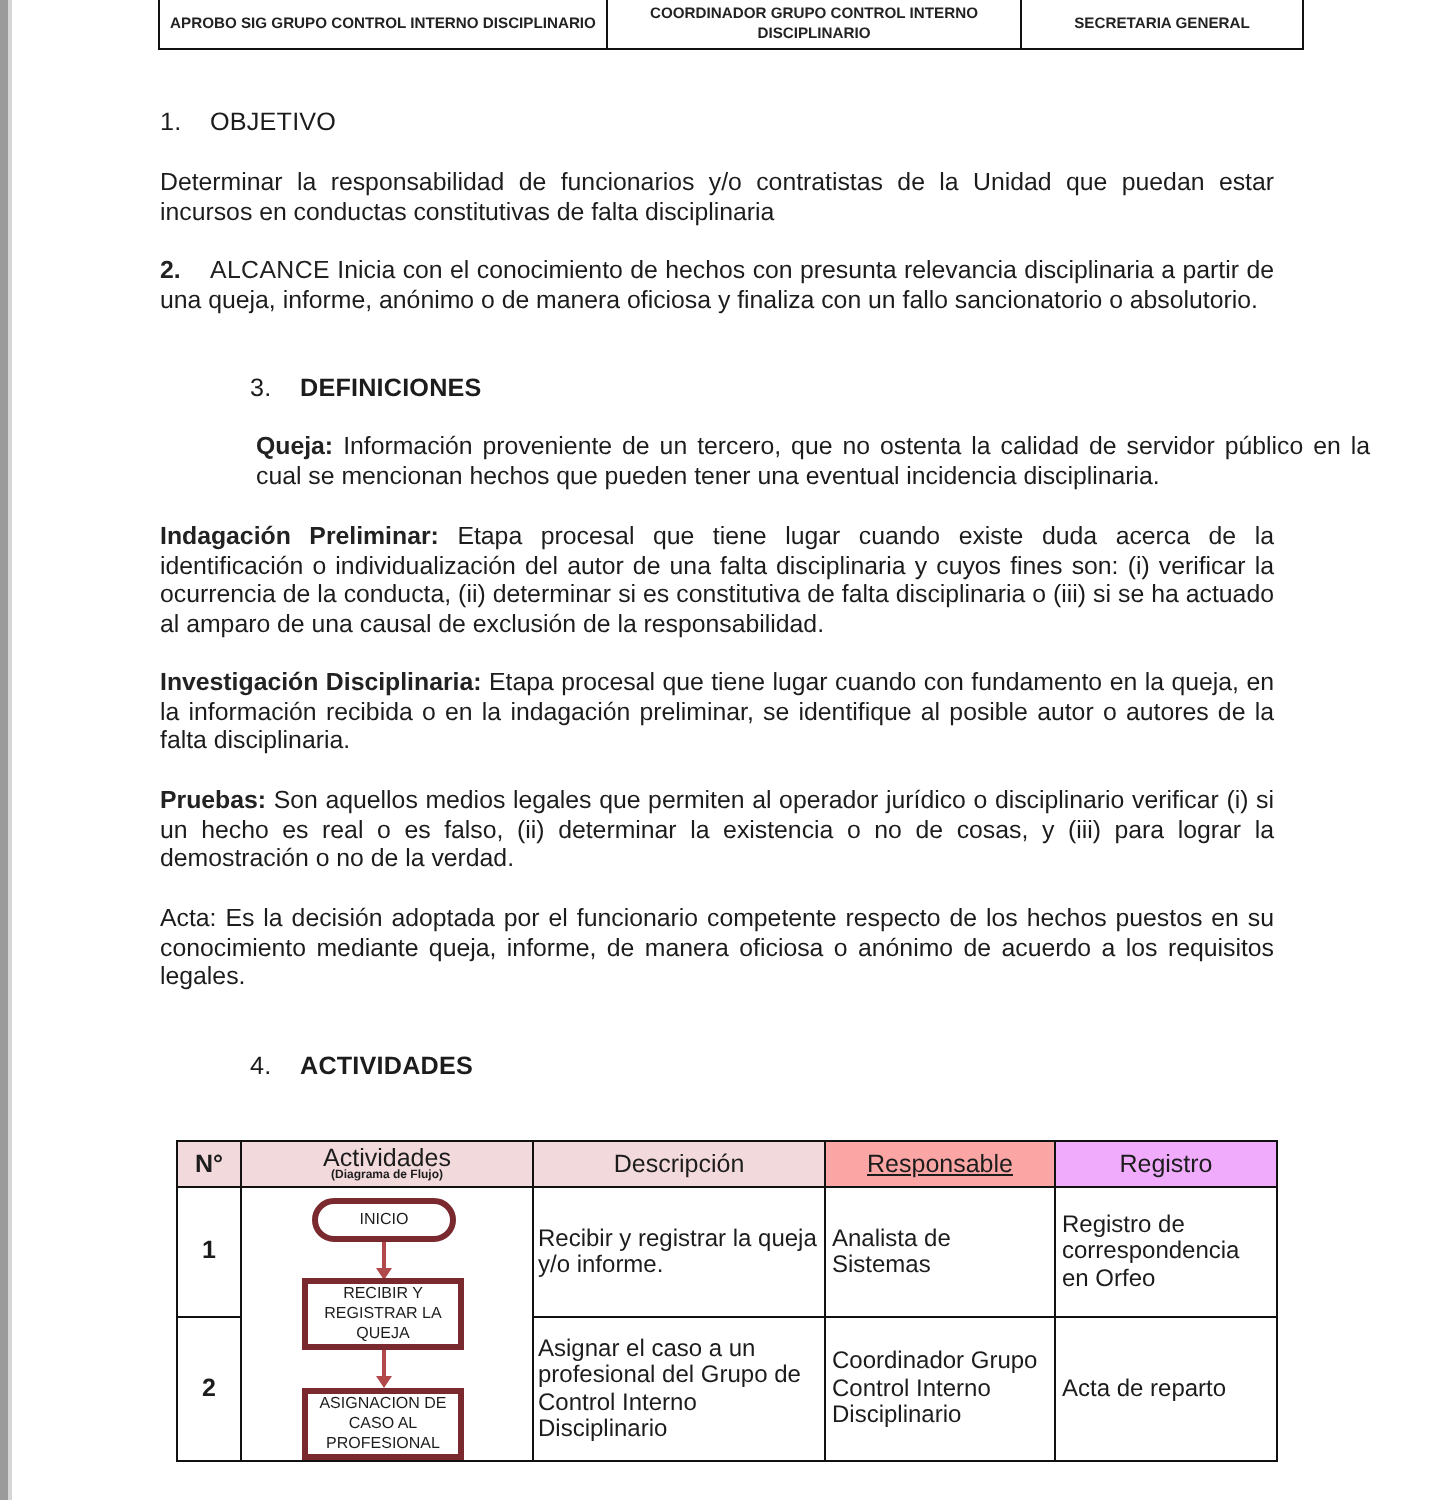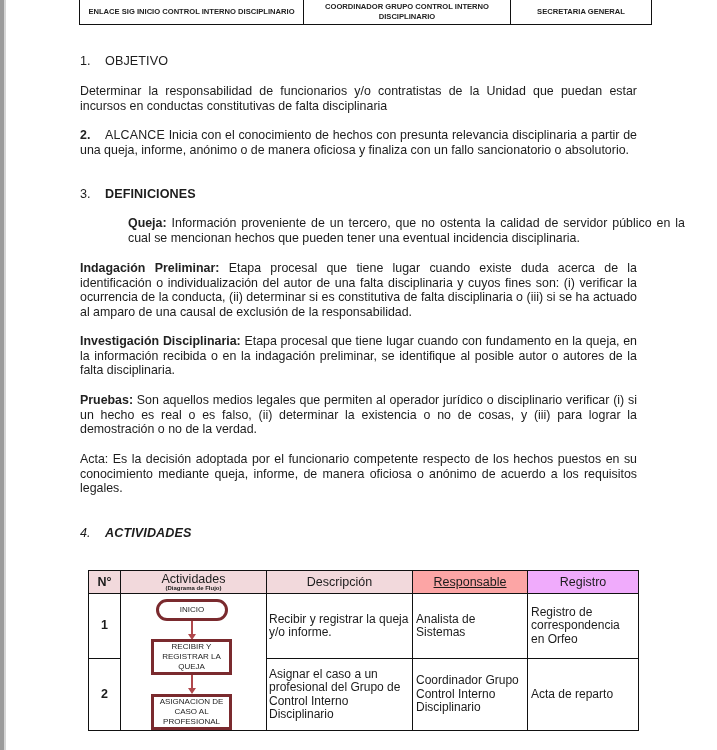--- a/index.html
+++ b/index.html
@@ -16,21 +16,21 @@
   .approval .r0 td.pg { text-align: left; padding-left: 4px; vertical-align: bottom; }
   .approval .hdr td { background: #f2d9dc; height: 10px; font-size: 10px; line-height: 9px; font-weight: normal; color: #222; }
   .approval .bdy td { height: 25px; font-size: 7.6px; line-height: 10px; font-weight: bold; color: #222; }
   .approval .thick-top td { border-top: 2px solid #111; }
 
   
   .content { position: absolute; left: 80px; top: 0; width: 557px; font-size: 12.4px; line-height: 14.5px; color: #1c1c1c; }
   .block { position: absolute; left: 0; width: 557px; text-align: justify; }
   .heading { position: absolute; left: 0; font-size: 12.6px; letter-spacing: 0.1px; }
   .heading .num { display: inline-block; width: 25px; }
-  .heading.bold { font-weight: bold; }
+  .heading.bold { font-weight: bold; margin-left: 45px; }
   .term { font-weight: bold; color: #222; }
 
   
   .act { position: absolute; left: 88px; top: 570px; width: 550px; border-collapse: collapse; table-layout: fixed; }
   .act td, .act th { border: 1px solid #111; }
   .act th { background: #f2d9dc; font-weight: normal; font-size: 12.5px; height: 23px; text-align: center; vertical-align: middle; color: #1c1c1c; }
   .act th .sub { display: block; font-size: 6px; font-weight: bold; line-height: 6px; }
   .act th .main { display: block; line-height: 12px; }
   .act td { font-size: 12px; line-height: 13.5px; vertical-align: middle; padding: 0 3px; color: #1c1c1c; }
   .act td.n { text-align: center; font-weight: bold; font-size: 12.5px; }
@@ -52,21 +52,21 @@
 <div class="left-strip-edge"></div>
 
 <table class="approval">
   <colgroup>
       <col style="width:224px">
       <col style="width:207px">
       <col style="width:141px">
     </colgroup>
   <tbody>
   <tr class="bdy">
-    <td>ENLACE SIG INICIO CONTROL INTERNO DISCIPLINARIO</td>
+    <td>APROBO SIG GRUPO CONTROL INTERNO DISCIPLINARIO</td>
     <td>COORDINADOR GRUPO CONTROL INTERNO DISCIPLINARIO</td>
     <td>SECRETARIA GENERAL</td>
   </tr>
 </tbody>
   </table>
 
 <div class="content">
   <div class="heading" style="top:54px;">
     <span class="num">1.</span><span>OBJETIVO</span>
   </div>
@@ -95,21 +95,21 @@
   </div>
   <div class="block" style="top:393px;">
     <span class="term">Pruebas:</span>
     <span>Son aquellos medios legales que permiten al operador jurídico o disciplinario verificar (i) si un hecho es real o es falso, (ii) determinar la existencia o no de cosas, y (iii)  para lograr la demostración o no de la verdad.</span>
   </div>
   <div class="block" style="top:452px;">
     <span>Acta:</span>
     <span>Es la decisión adoptada por el funcionario competente respecto de los hechos puestos en su conocimiento mediante queja, informe, de manera oficiosa o anónimo de acuerdo a los requisitos legales.</span>
   </div>
 
-  <div class="heading bold" style="top:526px;font-style:italic;">
+  <div class="heading bold" style="top:526px;">
     <span class="num" style="font-weight:normal;">4.</span><span>ACTIVIDADES</span>
   </div>
 </div>
 
 <table class="act">
   <colgroup>
     <col style="width:32px">
       <col style="width:146px">
       <col style="width:146px">
       <col style="width:115px">

